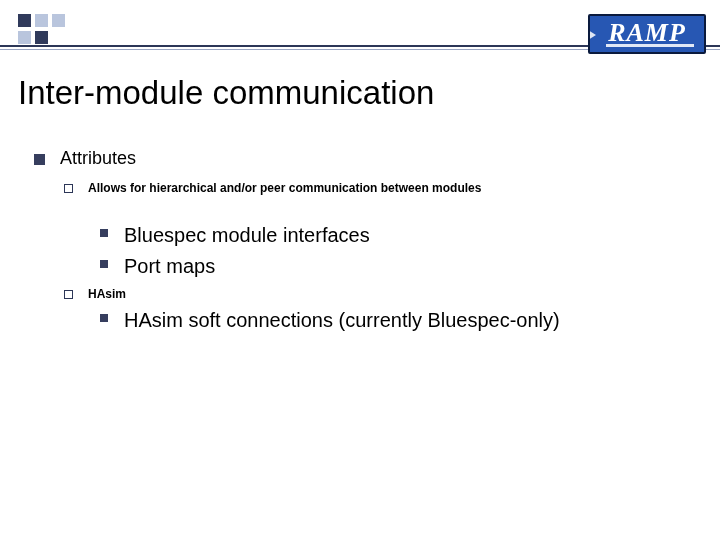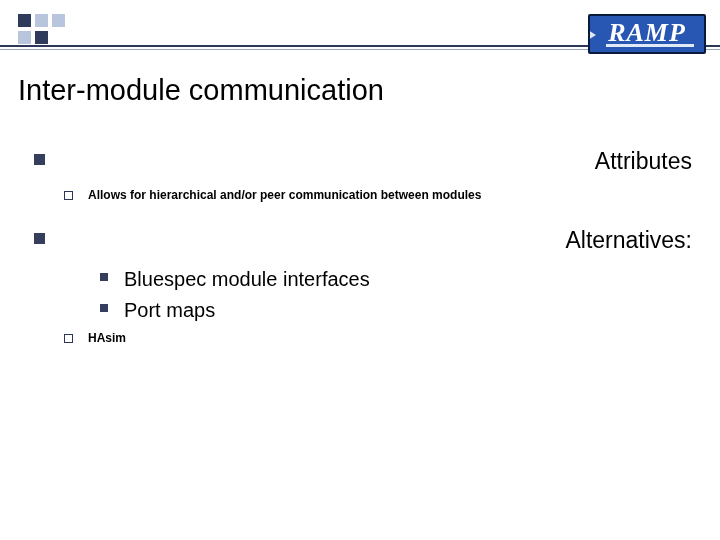--- a/index.html
+++ b/index.html
@@ -104,41 +104,40 @@
     width: 88px;
     height: 3px;
     background: #e1e8f6;
   }
 
   
   .title {
     position: absolute;
     left: 18px;
     top: 74px;
-    font-size: 29px;
+    font-size: 33px;
     font-weight: 400;
     font-family: Verdana, sans-serif;
     letter-spacing: 0px;
   }
 
   
   .body {
     position: absolute;
     left: 32px;
     top: 146px;
     width: 660px;
     font-size: 18px;
     line-height: 1.35;
   }
   .lvl1 {
     margin: 0 0 10px 0;
     padding-left: 28px;
     position: relative;
-    font-size: 23px;
-    text-align: right;
+    font-size: 18px;
   }
   .lvl1::before {
     content: "";
     position: absolute;
     left: 2px;
     top: 8px;
     width: 11px;
     height: 11px;
     background: #363e5e;
   }
@@ -215,29 +214,29 @@
 
     <div class="lvl1">
       <span>Attributes</span>
     </div>
     <div class="lvl2 indent-a">
       <span>Allows for hierarchical and/or peer communication between modules</span>
     </div>
 
     <div class="gap"></div>
 
-    <div class="lvl1">
-      <span>Alternatives:</span>
-    </div>
 
     <div class="lvl3 indent-b">
       <span>Bluespec module interfaces</span>
     </div>
     <div class="lvl3 indent-b">
       <span>Port maps</span>
     </div>
 
     <div class="lvl2 indent-a">
       <span>HAsim</span>
     </div>
+    <div class="lvl3 indent-b">
+      <span>HAsim soft connections (currently Bluespec-only)</span>
+    </div>
 
   </div>
 </div>
 
 </body></html>

